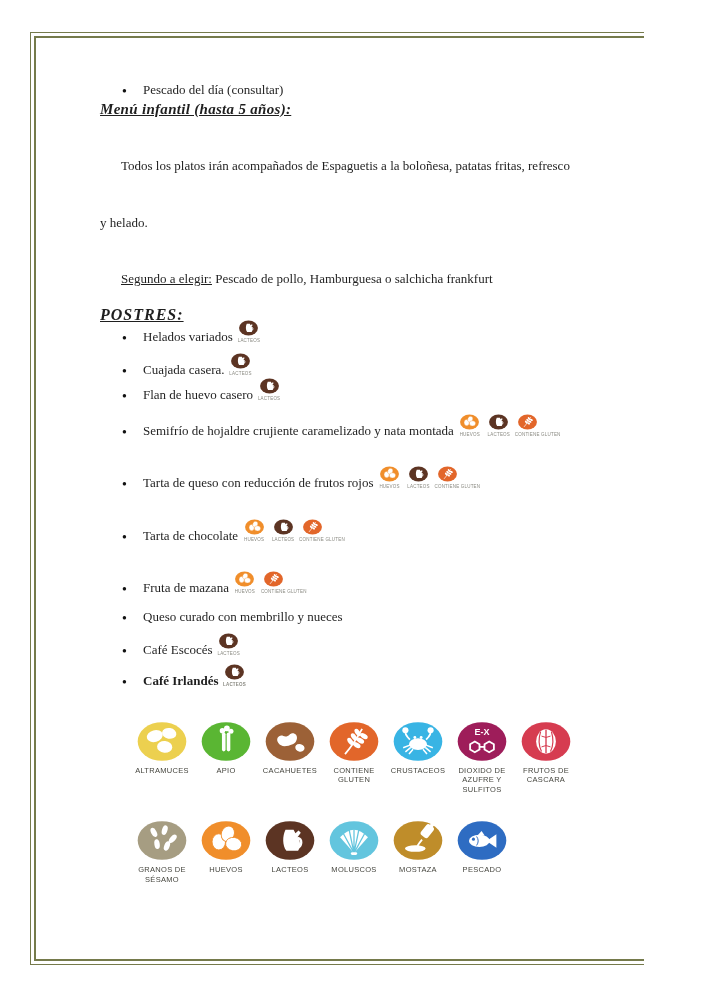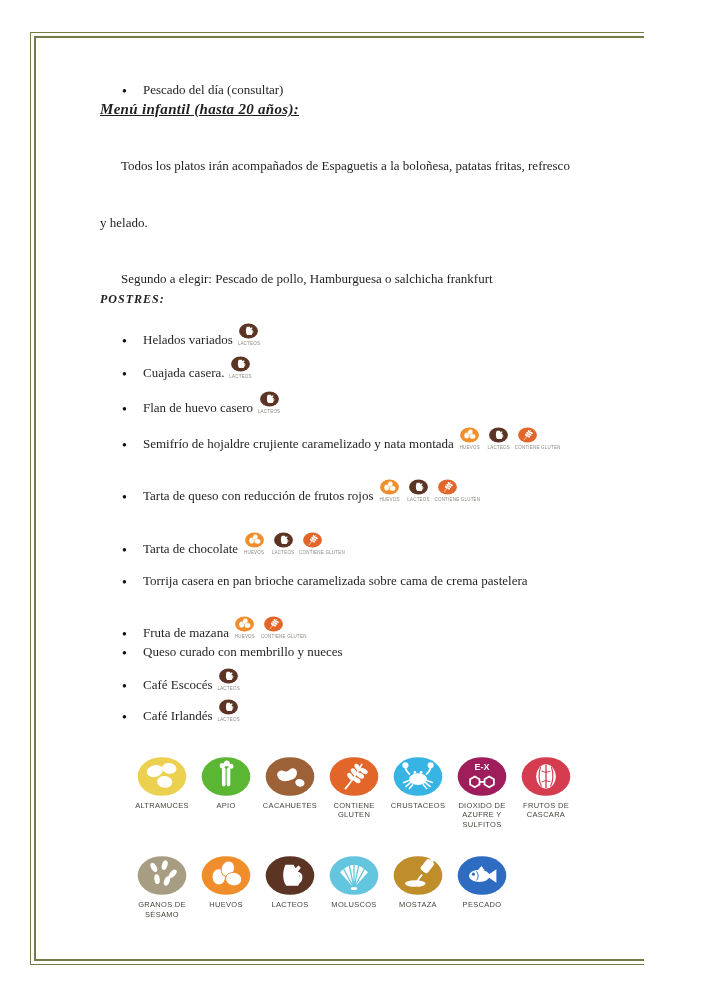--- a/index.html
+++ b/index.html
@@ -10,23 +10,23 @@
   .frame-inner{width:100%;height:100%;border:2px solid var(--frame,#757a4b);box-sizing:border-box;}
   .content{position:absolute;left:100px;top:80px;width:515px;}
   ul{list-style:none;margin:0;padding:0;}
   li.bullet-item{position:relative;padding-left:43px;line-height:19px;font-size:13px;white-space:nowrap;}
   li.bullet-item::before{content:'●';position:absolute;left:22px;top:1px;font-size:8px;color:#111;}
   .h-infantil{margin:2px 0 0 0;font-size:15px;font-weight:bold;font-style:italic;
         text-decoration:underline;letter-spacing:.3px;}
   .para{margin:3px 0 0 0;font-size:13px;line-height:16.5px;}
   .para .line{display:block;white-space:nowrap;margin-top:40px;}
   .para .line.indent{text-indent:21px;}
-  .u{}
-  .h-postres{margin:4px 0 0 0;font-size:12px;font-weight:bold;font-style:italic;
-        letter-spacing:1px;}
+  .u{text-decoration:underline;}
+  .h-postres{margin:18px 0 0 0;font-size:16px;font-weight:bold;font-style:italic;
+        text-decoration:underline;letter-spacing:1px;}
   #dessert-list{margin-top:0;}
   
   .mini{display:inline-block;width:26px;height:0;position:relative;vertical-align:baseline;margin-left:3px;}
   .mini-inner{position:absolute;left:0;bottom:-3px;width:26px;text-align:center;}
   .mini-inner svg{display:block;margin:0 auto;}
   .mini-cap{font-family:"Liberation Sans","DejaVu Sans",sans-serif;font-size:4.5px;line-height:1.15;
         color:#8a8a82;letter-spacing:.2px;margin-top:1px;}
   
   .legend{margin:30px 0 0 30px;}
   .legend-row{display:flex;}
@@ -44,51 +44,51 @@
     <div class="frame-inner"></div>
   </div>
   <div class="content">
 
     <ul>
       <li class="bullet-item">
         <span>Pescado del día (consultar)</span>
       </li>
     </ul>
 
-    <h2 class="h-infantil">Menú infantil (hasta 20 años):</h2>
+    <h2 class="h-infantil">Menú infantil (hasta 5 años):</h2>
 
     <p class="para">
       <span class="line indent">Todos los platos irán acompañados de Espaguetis a la boloñesa, patatas fritas, refresco</span>
       <span class="line">y helado.</span>
     </p>
 
     <p class="para">
       <span class="line indent"><span class="u">Segundo a elegir:</span><span> Pescado de pollo, Hamburguesa o salchicha frankfurt</span></span>
     </p>
 
     <h1 class="h-postres">POSTRES:</h1>
 
     <ul id="dessert-list">
-        <li class="bullet-item" style="margin-top: 23px;"><span>Helados variados</span><span class="mini"><span class="mini-inner">
+        <li class="bullet-item" style="margin-top: 3px;"><span>Helados variados</span><span class="mini"><span class="mini-inner">
               <svg width="21" height="18" viewBox="0 0 60 46">
                 <ellipse cx="30" cy="23" rx="27" ry="21.5" fill="#5c3423"></ellipse>
                 <path d="M25 11 h9 l2 4 3.5 -3 2.5 2.5 -3.5 4.5 c3.5 4.5 3.5 11 .5 15.5 h-13 c-4.5 -6 -4.5 -16.5 -1 -23.5 z" fill="#fff"></path>
                 <path d="M38.5 20 c5.5 1 5.5 9.5 -1 11.5" stroke="#fff" stroke-width="2.6" fill="none"></path>
               </svg>
               <div class="mini-cap">LACTEOS</div>
             </span></span></li>
         <li class="bullet-item" style="margin-top: 14px;"><span>Cuajada casera.</span><span class="mini"><span class="mini-inner">
               <svg width="21" height="18" viewBox="0 0 60 46">
                 <ellipse cx="30" cy="23" rx="27" ry="21.5" fill="#5c3423"></ellipse>
                 <path d="M25 11 h9 l2 4 3.5 -3 2.5 2.5 -3.5 4.5 c3.5 4.5 3.5 11 .5 15.5 h-13 c-4.5 -6 -4.5 -16.5 -1 -23.5 z" fill="#fff"></path>
                 <path d="M38.5 20 c5.5 1 5.5 9.5 -1 11.5" stroke="#fff" stroke-width="2.6" fill="none"></path>
               </svg>
               <div class="mini-cap">LACTEOS</div>
             </span></span></li>
-        <li class="bullet-item" style="margin-top: 16px;"><span>Flan de huevo casero</span><span class="mini"><span class="mini-inner">
+        <li class="bullet-item" style="margin-top: 6px;"><span>Flan de huevo casero</span><span class="mini"><span class="mini-inner">
               <svg width="21" height="18" viewBox="0 0 60 46">
                 <ellipse cx="30" cy="23" rx="27" ry="21.5" fill="#5c3423"></ellipse>
                 <path d="M25 11 h9 l2 4 3.5 -3 2.5 2.5 -3.5 4.5 c3.5 4.5 3.5 11 .5 15.5 h-13 c-4.5 -6 -4.5 -16.5 -1 -23.5 z" fill="#fff"></path>
                 <path d="M38.5 20 c5.5 1 5.5 9.5 -1 11.5" stroke="#fff" stroke-width="2.6" fill="none"></path>
               </svg>
               <div class="mini-cap">LACTEOS</div>
             </span></span></li>
         <li class="bullet-item" style="margin-top: 17px;"><span>Semifrío de hojaldre crujiente caramelizado y nata montada</span><span class="mini"><span class="mini-inner">
               <svg width="21" height="18" viewBox="0 0 60 46">
                 <ellipse cx="30" cy="23" rx="27" ry="21.5" fill="#f08e2b"></ellipse>
@@ -166,21 +166,20 @@
                 <path d="M20 37 C27 29 33 20 39 9" stroke="#fff" stroke-width="2" fill="none"></path>
                 <ellipse cx="34" cy="13" rx="2.6" ry="4.6" fill="#fff" transform="rotate(-35 34 13)"></ellipse>
                 <ellipse cx="30" cy="18" rx="2.6" ry="4.6" fill="#fff" transform="rotate(-35 30 18)"></ellipse>
                 <ellipse cx="26" cy="23" rx="2.6" ry="4.6" fill="#fff" transform="rotate(-35 26 23)"></ellipse>
                 <ellipse cx="41" cy="17" rx="2.6" ry="4.6" fill="#fff" transform="rotate(-60 41 17)"></ellipse>
                 <ellipse cx="37" cy="22" rx="2.6" ry="4.6" fill="#fff" transform="rotate(-60 37 22)"></ellipse>
                 <ellipse cx="33" cy="27" rx="2.6" ry="4.6" fill="#fff" transform="rotate(-60 33 27)"></ellipse>
               </svg>
               <div class="mini-cap">CONTIENE GLUTEN</div>
             </span></span></li>
-        <li class="bullet-item" style="margin-top: 13px;"><span>Torrija casera en pan brioche caramelizada sobre cama de crema pastelera</span></li>
         <li class="bullet-item" style="margin-top: 33px;"><span>Fruta de mazana</span><span class="mini"><span class="mini-inner">
               <svg width="21" height="18" viewBox="0 0 60 46">
                 <ellipse cx="30" cy="23" rx="27" ry="21.5" fill="#f08e2b"></ellipse>
                 <ellipse cx="22" cy="24.5" rx="7.5" ry="9" fill="#fff" stroke="#f08e2b" stroke-width="1"></ellipse>
                 <ellipse cx="32" cy="15.5" rx="7.2" ry="8.8" fill="#fff" stroke="#f08e2b" stroke-width="1" transform="rotate(22 32 15.5)"></ellipse>
                 <ellipse cx="38.5" cy="27" rx="9" ry="7.5" fill="#fff" stroke="#f08e2b" stroke-width="1" transform="rotate(8 38.5 27)"></ellipse>
               </svg>
               <div class="mini-cap">HUEVOS</div>
             </span></span><span class="mini"><span class="mini-inner">
               <svg width="21" height="18" viewBox="0 0 60 46">
@@ -188,30 +187,30 @@
                 <path d="M20 37 C27 29 33 20 39 9" stroke="#fff" stroke-width="2" fill="none"></path>
                 <ellipse cx="34" cy="13" rx="2.6" ry="4.6" fill="#fff" transform="rotate(-35 34 13)"></ellipse>
                 <ellipse cx="30" cy="18" rx="2.6" ry="4.6" fill="#fff" transform="rotate(-35 30 18)"></ellipse>
                 <ellipse cx="26" cy="23" rx="2.6" ry="4.6" fill="#fff" transform="rotate(-35 26 23)"></ellipse>
                 <ellipse cx="41" cy="17" rx="2.6" ry="4.6" fill="#fff" transform="rotate(-60 41 17)"></ellipse>
                 <ellipse cx="37" cy="22" rx="2.6" ry="4.6" fill="#fff" transform="rotate(-60 37 22)"></ellipse>
                 <ellipse cx="33" cy="27" rx="2.6" ry="4.6" fill="#fff" transform="rotate(-60 33 27)"></ellipse>
               </svg>
               <div class="mini-cap">CONTIENE GLUTEN</div>
             </span></span></li>
-        <li class="bullet-item" style="margin-top: 0px;"><span>Queso curado con membrillo y nueces</span></li>
+        <li class="bullet-item" style="margin-top: 10px;"><span>Queso curado con membrillo y nueces</span></li>
         <li class="bullet-item" style="margin-top: 14px;"><span>Café Escocés</span><span class="mini"><span class="mini-inner">
               <svg width="21" height="18" viewBox="0 0 60 46">
                 <ellipse cx="30" cy="23" rx="27" ry="21.5" fill="#5c3423"></ellipse>
                 <path d="M25 11 h9 l2 4 3.5 -3 2.5 2.5 -3.5 4.5 c3.5 4.5 3.5 11 .5 15.5 h-13 c-4.5 -6 -4.5 -16.5 -1 -23.5 z" fill="#fff"></path>
                 <path d="M38.5 20 c5.5 1 5.5 9.5 -1 11.5" stroke="#fff" stroke-width="2.6" fill="none"></path>
               </svg>
               <div class="mini-cap">LACTEOS</div>
             </span></span></li>
-        <li class="bullet-item" style="margin-top: 12px;"><span>Café Irlandés</span><span class="mini"><span class="mini-inner">
+        <li class="bullet-item" style="margin-top: 12px; font-weight: bold;"><span>Café Irlandés</span><span class="mini"><span class="mini-inner">
               <svg width="21" height="18" viewBox="0 0 60 46">
                 <ellipse cx="30" cy="23" rx="27" ry="21.5" fill="#5c3423"></ellipse>
                 <path d="M25 11 h9 l2 4 3.5 -3 2.5 2.5 -3.5 4.5 c3.5 4.5 3.5 11 .5 15.5 h-13 c-4.5 -6 -4.5 -16.5 -1 -23.5 z" fill="#fff"></path>
                 <path d="M38.5 20 c5.5 1 5.5 9.5 -1 11.5" stroke="#fff" stroke-width="2.6" fill="none"></path>
               </svg>
               <div class="mini-cap">LACTEOS</div>
             </span></span></li>
       </ul>
 
     <div class="legend">

